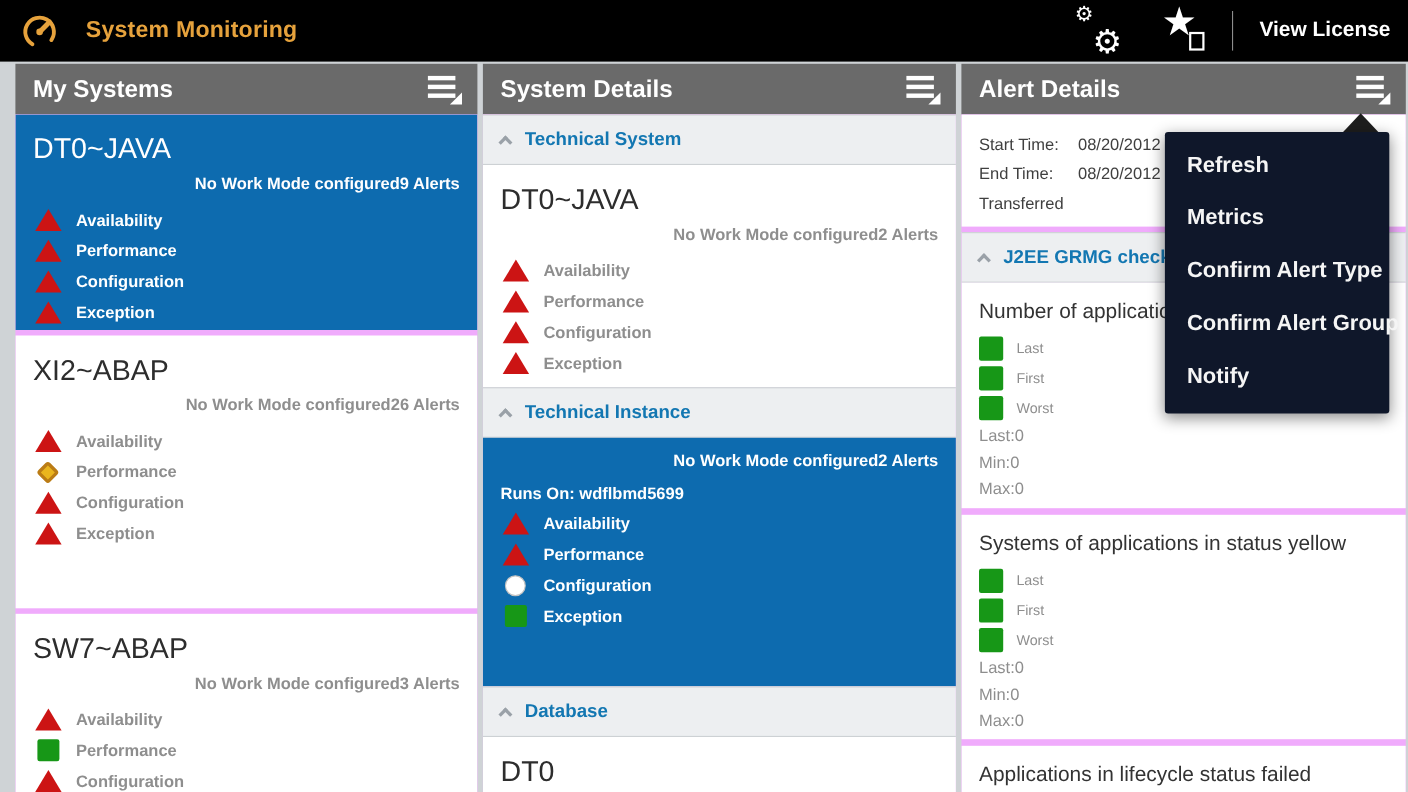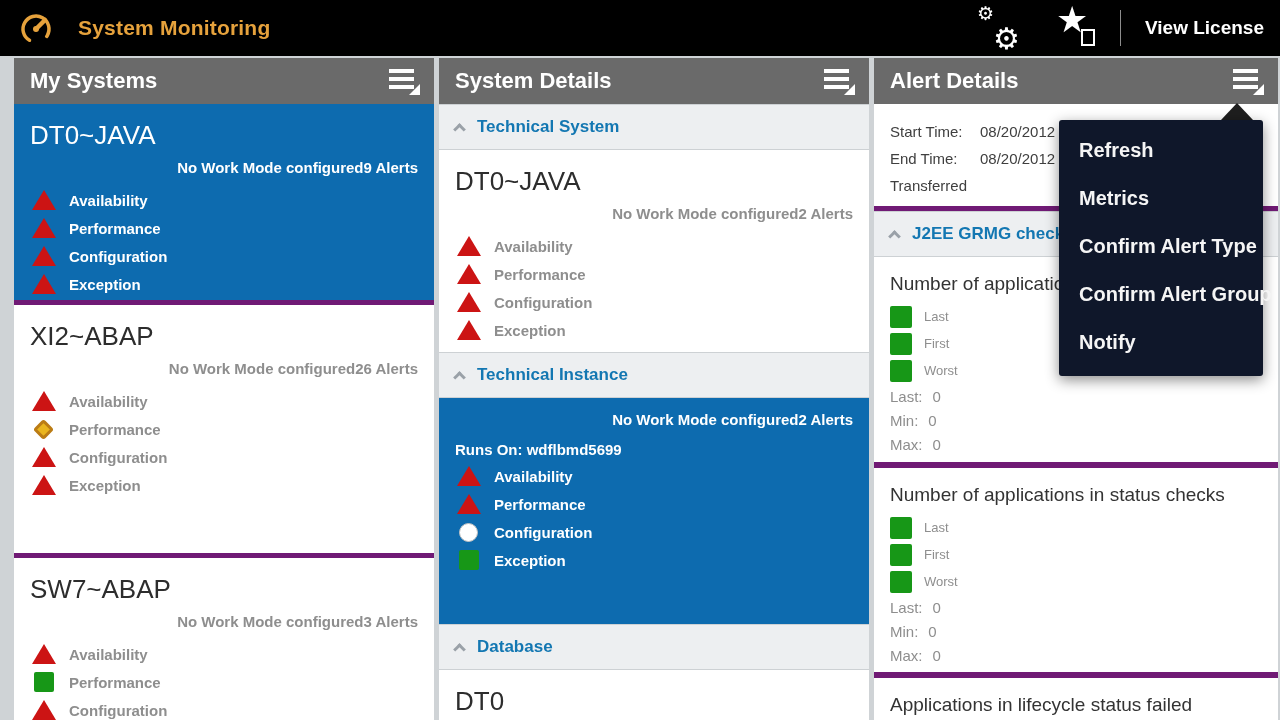--- a/index.html
+++ b/index.html
@@ -26,21 +26,21 @@
   .panel { display:flex; flex-direction:column; height:662px; }
   .panel.w1 { width:432px;padding-left:12px; } .panel.w2 { width:430px; } .panel.w3 { width:404px; }
   .panel-header { height:46px; background:#6a6a6a; color:#fff; display:flex; align-items:center;
                   justify-content:space-between; padding:0 14px 0 16px; flex:none; }
   .panel-header-title { font-size:22px; font-weight:bold; }
   .menu-btn { position:relative; width:31px; height:27px; cursor:pointer; }
   .menu-btn .bar { position:absolute; left:0; width:25px; height:4px; background:#fff; }
   .menu-btn .b1{top:1px;} .menu-btn .b2{top:9px;} .menu-btn .b3{top:17px;}
   .menu-btn .tri { position:absolute; right:0; bottom:0; width:0; height:0;
                    border-left:11px solid transparent; border-bottom:11px solid #fff; }
-  .panel-body { flex:1; background:#701a75; display:flex; flex-direction:column; overflow:hidden; }
+  .panel-body { flex:1; background:#f0abfc; display:flex; flex-direction:column; overflow:hidden; }
 
   
   .sys-card { background:#fff; padding:12px 16px 0; flex:none; overflow:hidden; }
   .sys-card.selected { background:#0d6baf; }
   .mb5 { margin-bottom:5px; }
   .h196{height:196px;} .h192{height:248px;} .h202{height:202px;} .h226{height:226px;}
   .fill { flex:1; }
   .card-title { font-size:26px; font-weight:400; color:#2d2d2d; line-height:34px; margin:2px 0 6px;
                 white-space:nowrap; overflow:hidden; }
   .card-title.small { font-size:24px; }
@@ -73,21 +73,21 @@
   .info-label { width:90px; flex:none; }
   .mt5 { margin-top:5px; }
   .metric-card { background:#fff; padding:12px 16px 0; flex:none; overflow:hidden; }
   .h205{height:205px;} .h204{height:204px;}
   .mb6 { margin-bottom:6px; }
   .metric-title { font-size:19px; color:#333; line-height:26px; margin:2px 0 6px; white-space:nowrap; overflow:hidden; }
   .legend-row { height:27px; display:flex; align-items:center; }
   .legend-icn { width:22px; height:22px; background:#179717; border-radius:2px; margin-right:12px; flex:none; }
   .legend-label { font-size:13px; color:#8e8e8e; }
   .stat-row { height:24px; display:flex; align-items:center; font-size:15px; color:#8e8e8e; }
-  .stat-label { margin-right:10px; }
+  .stat-label { }
 
   
   .popup { position:absolute; left:1059px; top:103px; width:204px; z-index:50; }
   .popup-arrow { width:0; height:0; border-left:16px solid transparent; border-right:16px solid transparent;
                  border-bottom:17px solid #1e1e1e; margin-left:auto; margin-right:10px; }
   .popup-body { background:#0f172a; border-radius:3px; box-shadow:0 4px 14px rgba(0,0,0,.45); padding:6px 0 10px; }
   .popup-item { height:48px; line-height:48px; padding-left:20px; font-size:20px; font-weight:bold;
                 color:#f5f5f5; cursor:pointer; white-space:nowrap; }
 </style>
 </head>
@@ -379,21 +379,21 @@
           <span class="stat-label">Min:</span>
           <span>0</span>
         </div>
         <div class="stat-row">
           <span class="stat-label">Max:</span>
           <span>0</span>
         </div>
       </div>
 
       <div class="metric-card h204 mb6">
-        <div class="metric-title">Number of applications in status checks</div>
+        <div class="metric-title">Systems of applications in status yellow</div>
         <div class="legend-row">
           <span class="legend-icn"></span>
           <span class="legend-label">Last</span>
         </div>
         <div class="legend-row">
           <span class="legend-icn"></span>
           <span class="legend-label">First</span>
         </div>
         <div class="legend-row">
           <span class="legend-icn"></span>

